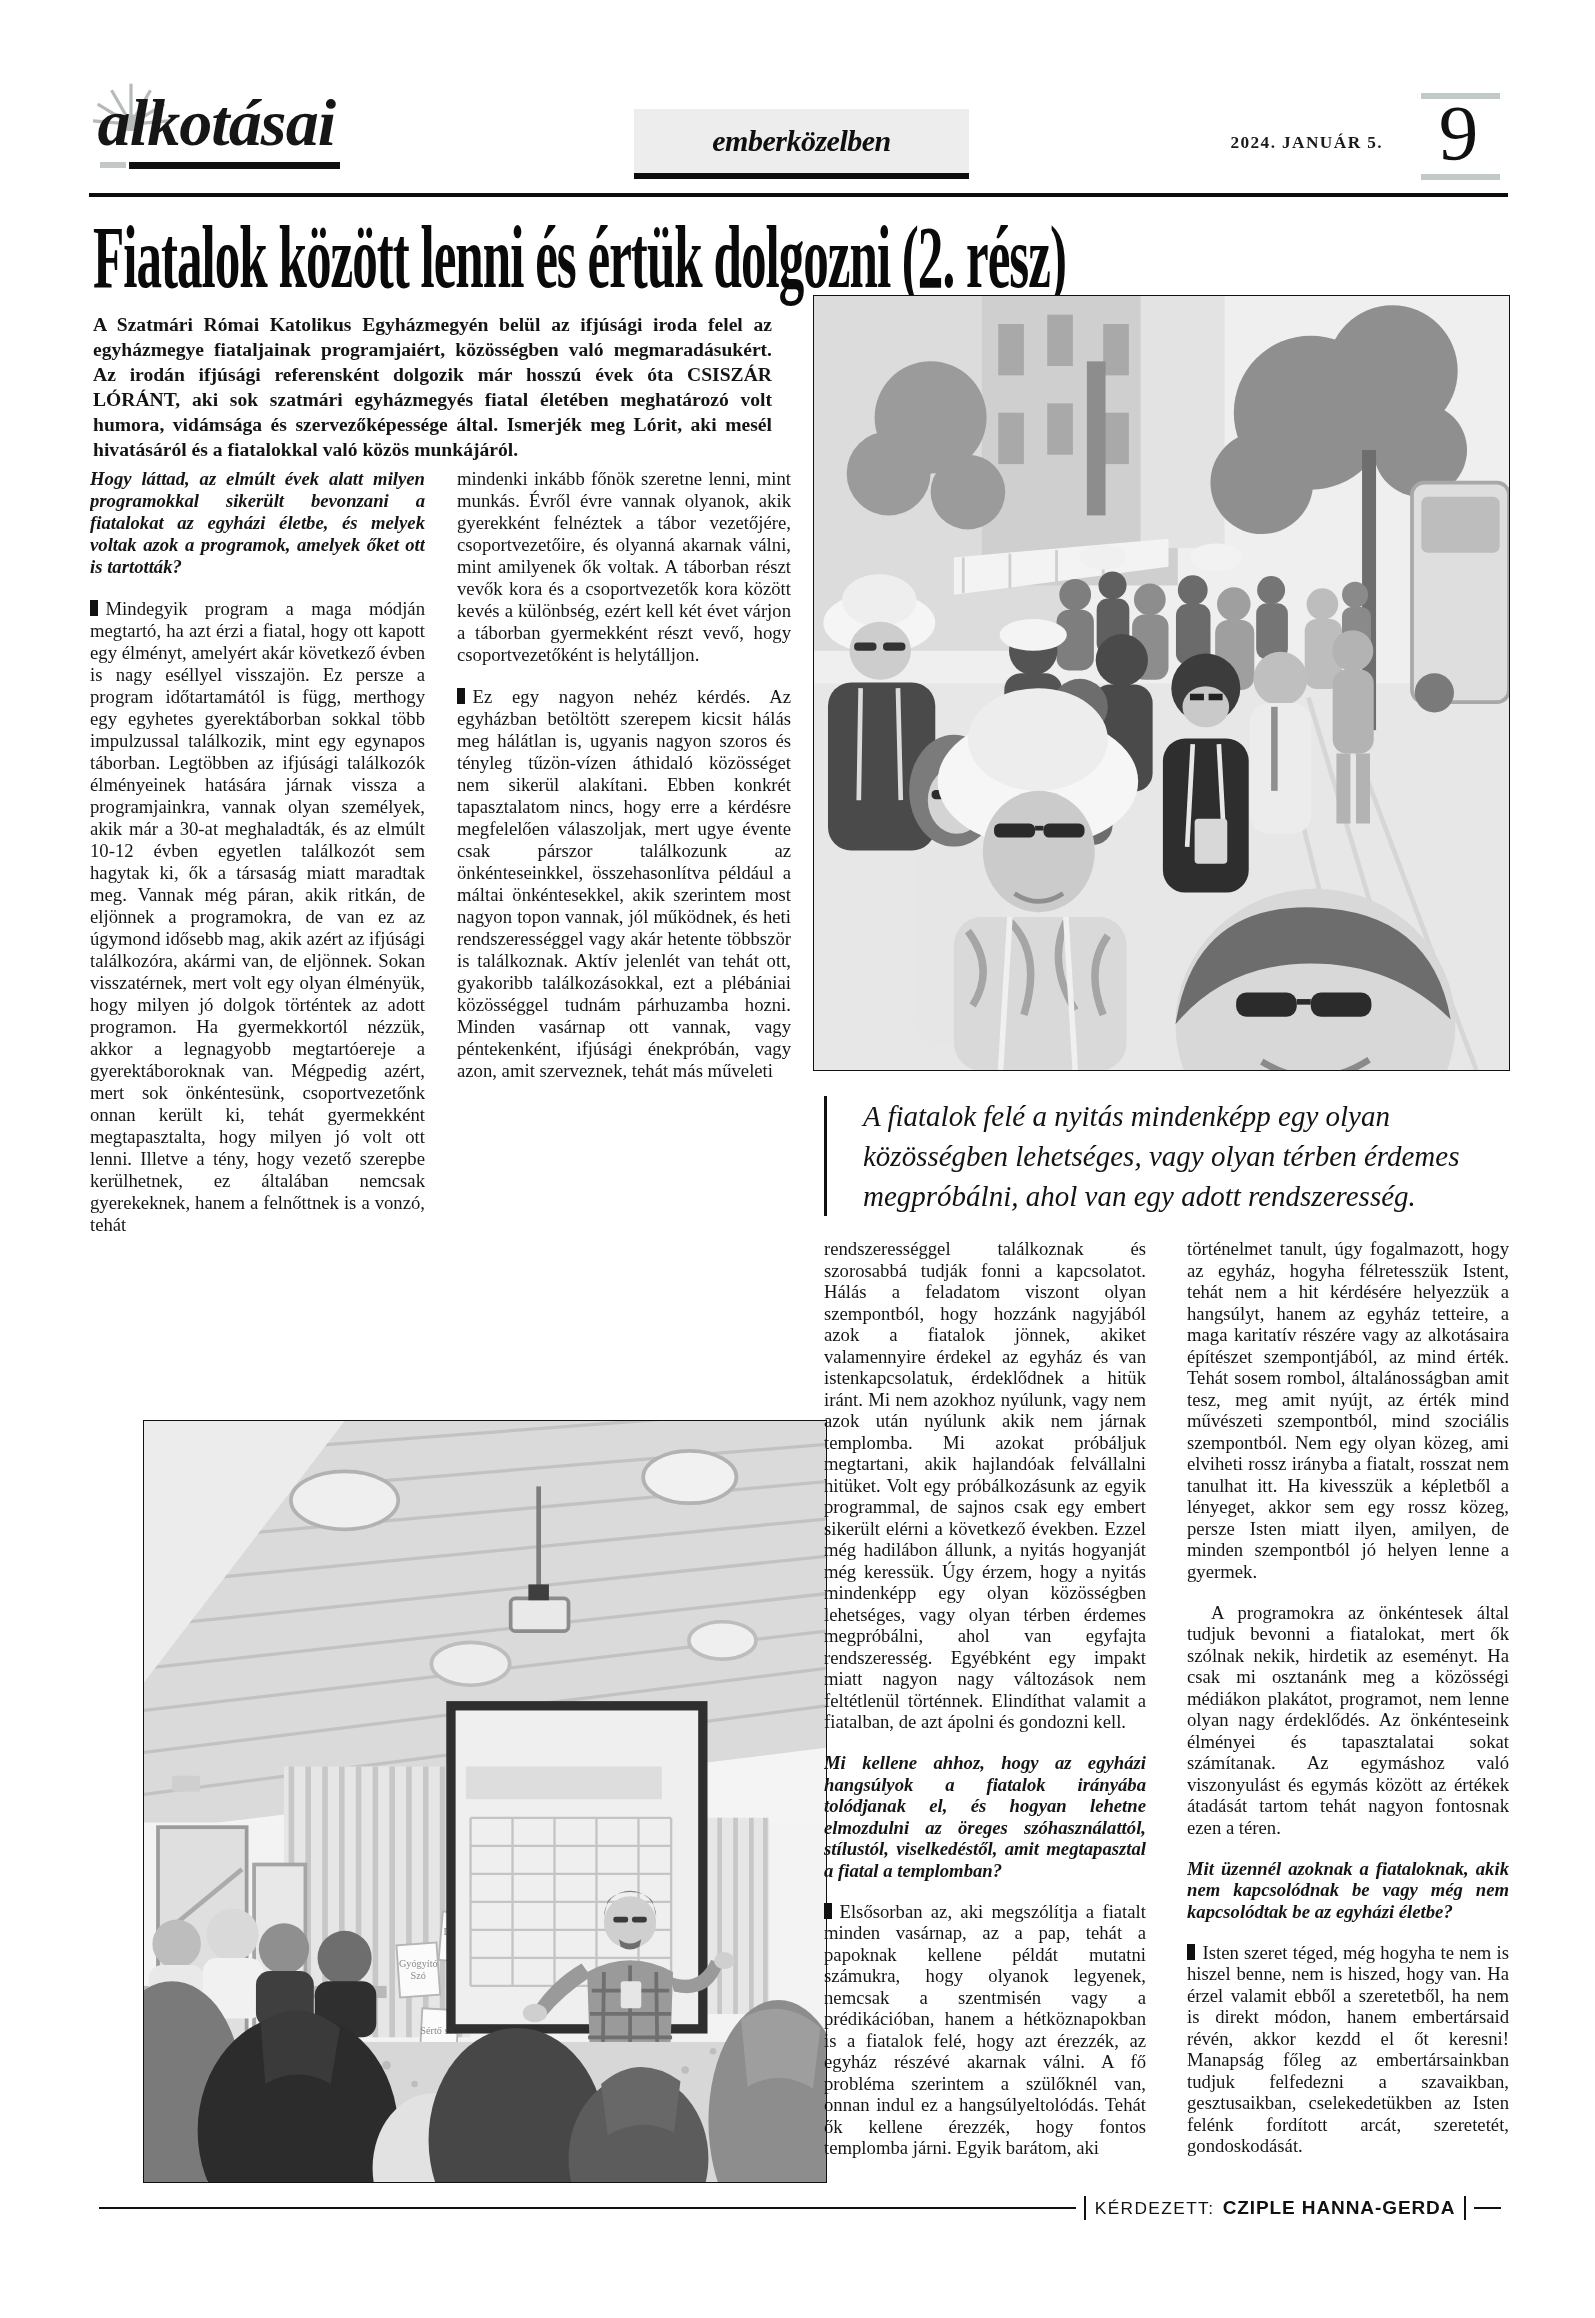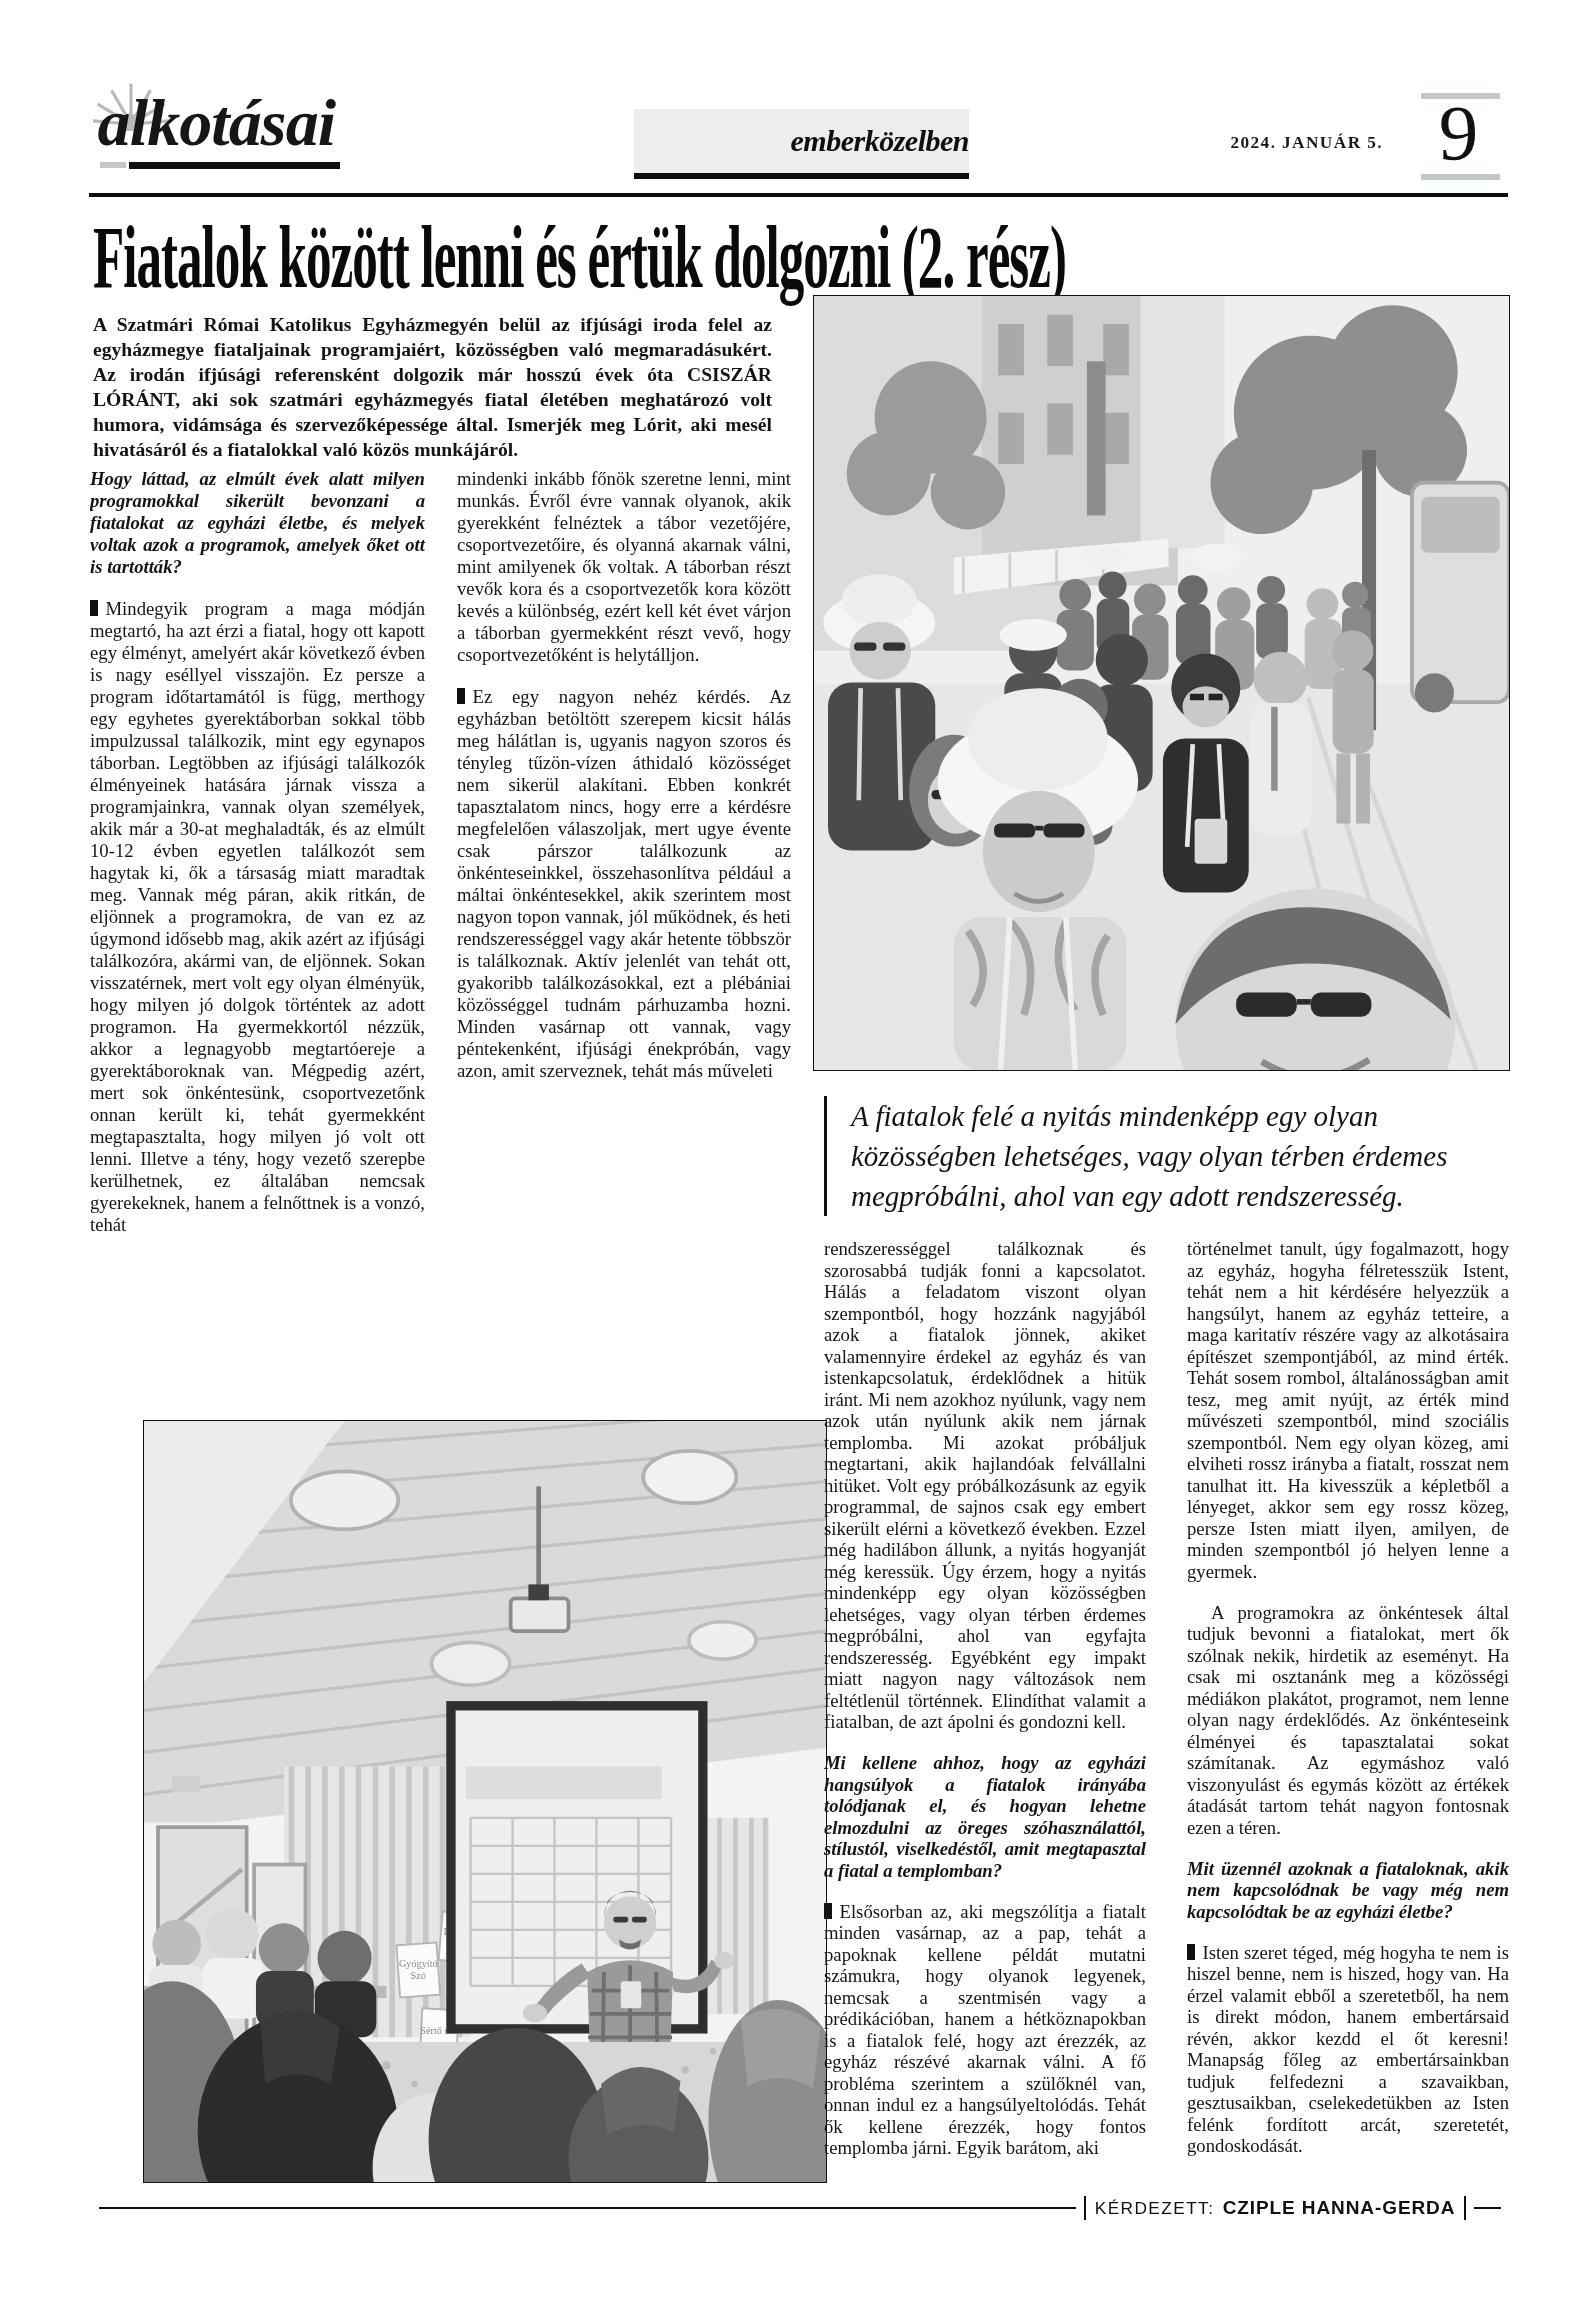--- a/index.html
+++ b/index.html
@@ -20,21 +20,21 @@
     font-style:italic;font-weight:700;font-size:66px;line-height:1;
     letter-spacing:-0.9px;color:#161616;white-space:nowrap;
   }
   .logo-underline-gray{position:absolute;left:7.5px;top:80px;width:26px;height:6px;background:#c3c8c4;}
   .logo-underline-black{position:absolute;left:37px;top:80px;width:211px;height:6.5px;background:#101010;}
   .sunburst{position:absolute;left:-2.8px;top:-1.9px;}
 
   .section-box{
     left:634px;top:109px;width:335px;height:64px;
     background:#ededee;border-bottom:6.5px solid #0d0d0d;
-    display:flex;align-items:center;justify-content:flex-end;
+    display:flex;align-items:center;justify-content:center;
   }
   .section-box span{
     font-style:italic;font-weight:700;font-size:30px;color:#0f0f0f;letter-spacing:-0.5px;
   }
 
   .issue-date{
     left:1159px;top:133px;width:224px;
     font-weight:700;font-size:17.3px;letter-spacing:1.4px;text-align:right;
     color:#1a1a1a;white-space:nowrap;
   }
@@ -85,21 +85,21 @@
   .pullquote{
     font-style:italic;color:#131313;
     border-left:3.7px solid #111;
   }
   .pq1{
     left:99px;top:1319px;width:687px;
     padding-left:27px;font-size:28px;line-height:36px;box-sizing:border-box;
   }
   .pq2{
     left:824px;top:1096px;width:676px;
-    padding-left:24px;font-size:29px;line-height:40px;box-sizing:border-box;
+    padding-left:36px;font-size:29px;line-height:40px;box-sizing:border-box;
   }
 
   
   .footer{
     left:99px;top:2194px;width:1402px;height:28px;
     display:flex;align-items:center;
     font-family:"Liberation Sans", sans-serif;color:#111;
   }
   .footer .rule{height:2.3px;background:#111;}
   .footer .rule-long{flex:1 1 auto;}

